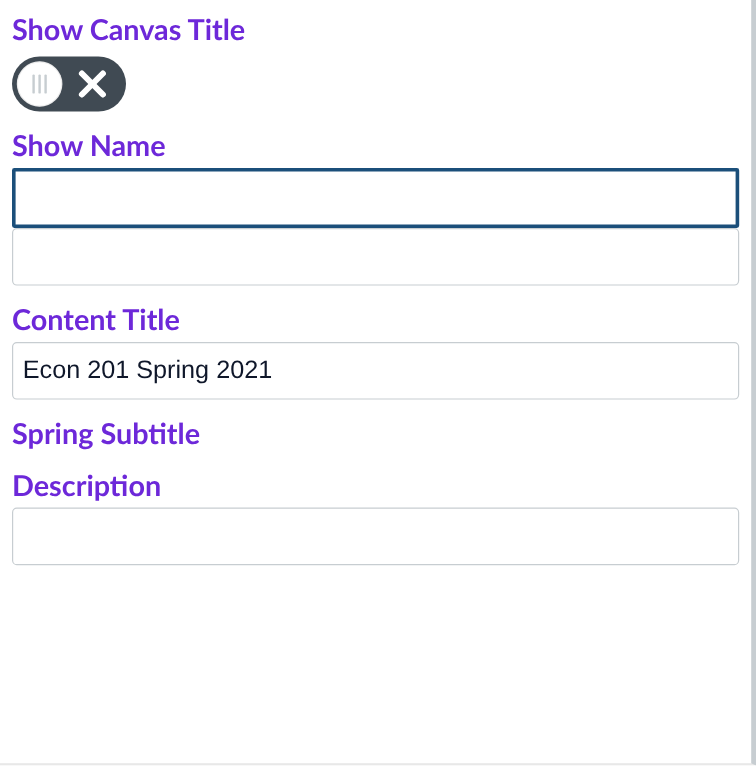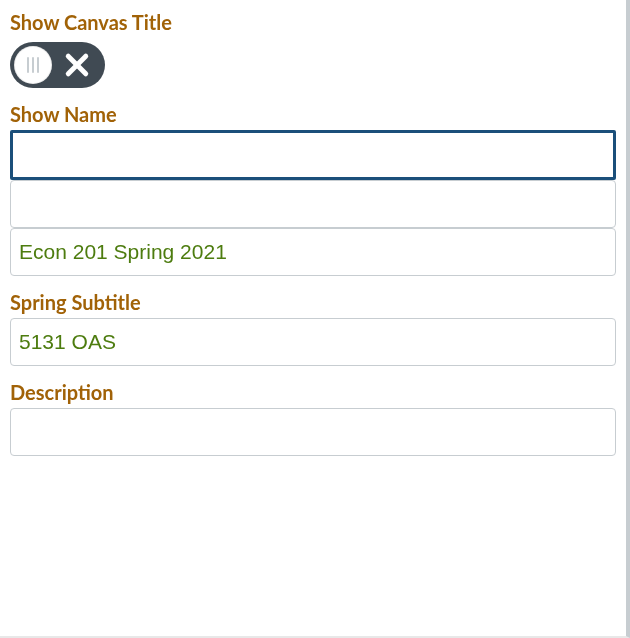--- a/index.html
+++ b/index.html
@@ -13,41 +13,41 @@
   .page {
     width: 630px;
     height: 638px;
     padding: 10px 10px 0 10px;
     position: relative;
     overflow: hidden;
     border-right: 4px solid #c7cdd1;
     border-bottom: 2px solid #e8e8e8;
   }
   .label {
-    font-size: 20px;
+    font-size: 24px;
     font-weight: 700;
-    color: #a16207;
+    color: #6d28d9;
     margin-top: 14px;
     margin-bottom: 4px;
   }
   .label.first {
     margin-top: 0;
     margin-bottom: 8px;
   }
   .field-wrap {
     width: 100%;
   }
   .text-input {
     width: 100%;
     height: 48px;
     border: 1px solid #c7cdd1;
     border-radius: 4px;
     font-size: 21px;
     padding: 6px 8px;
-    color: #4d7c0f;
+    color: #0f172a;
     background: #ffffff;
     outline: none;
   }
   .text-input.focused {
     border: 3px solid #1b4f7a;
     border-radius: 2px;
     height: 50px;
   }
   
   .toggle {
@@ -111,27 +111,25 @@
 
   <div class="label">Show Name</div>
   <div class="field-wrap">
     <input type="text" class="text-input focused" value="" style="">
   </div>
 
   <div class="field-wrap">
     <input type="text" class="text-input" value="" style="">
   </div>
 
+  <div class="label">Content Title</div>
   <div class="field-wrap">
     <input type="text" class="text-input" value="Econ 201 Spring 2021" style="">
   </div>
 
   <div class="label">Spring Subtitle</div>
-  <div class="field-wrap">
-    <input type="text" class="text-input" value="5131 OAS" style="">
-  </div>
 
   <div class="label">Description</div>
   <div class="field-wrap">
     <input type="text" class="text-input" value="" style="">
   </div>
 
 </div>
 
 </body></html>

